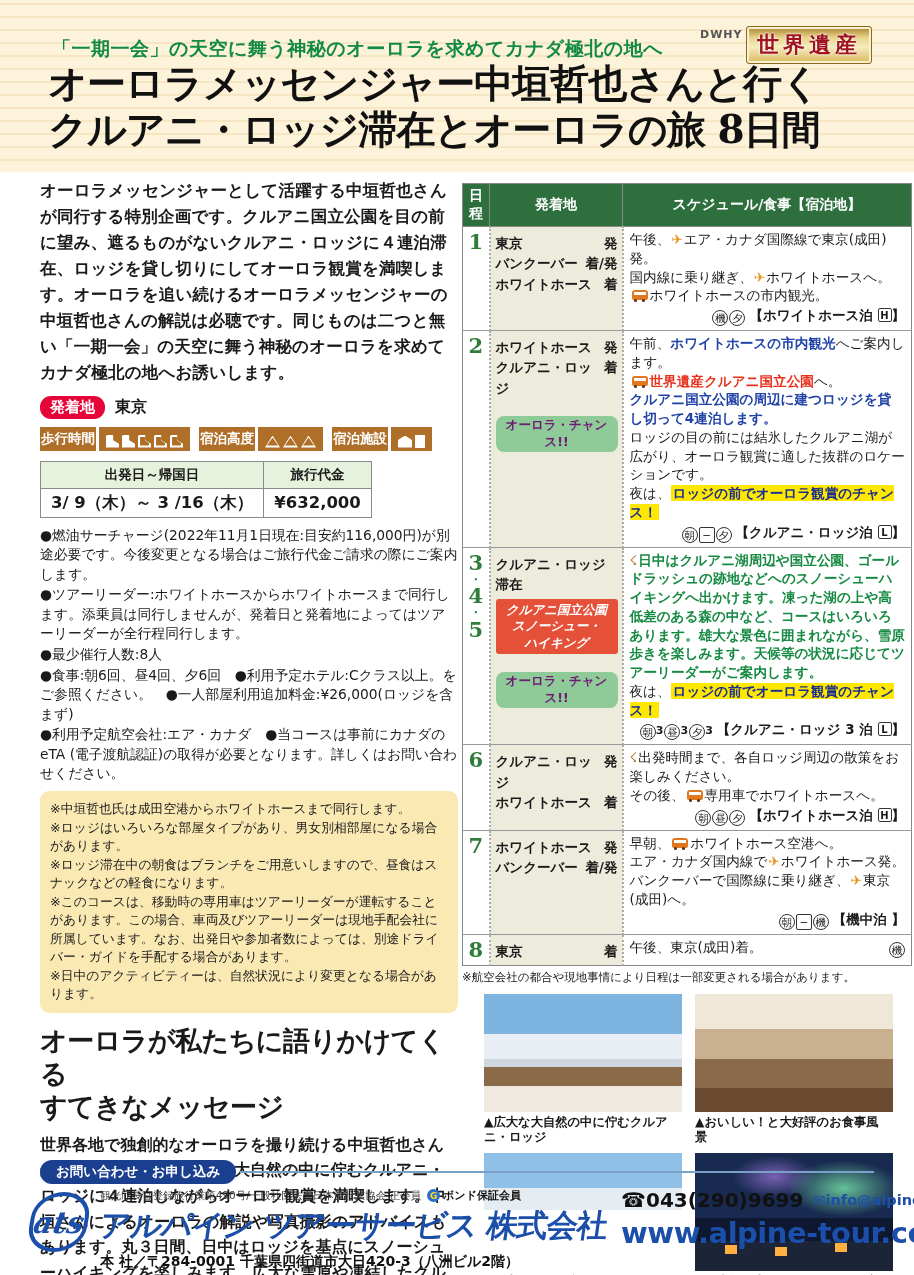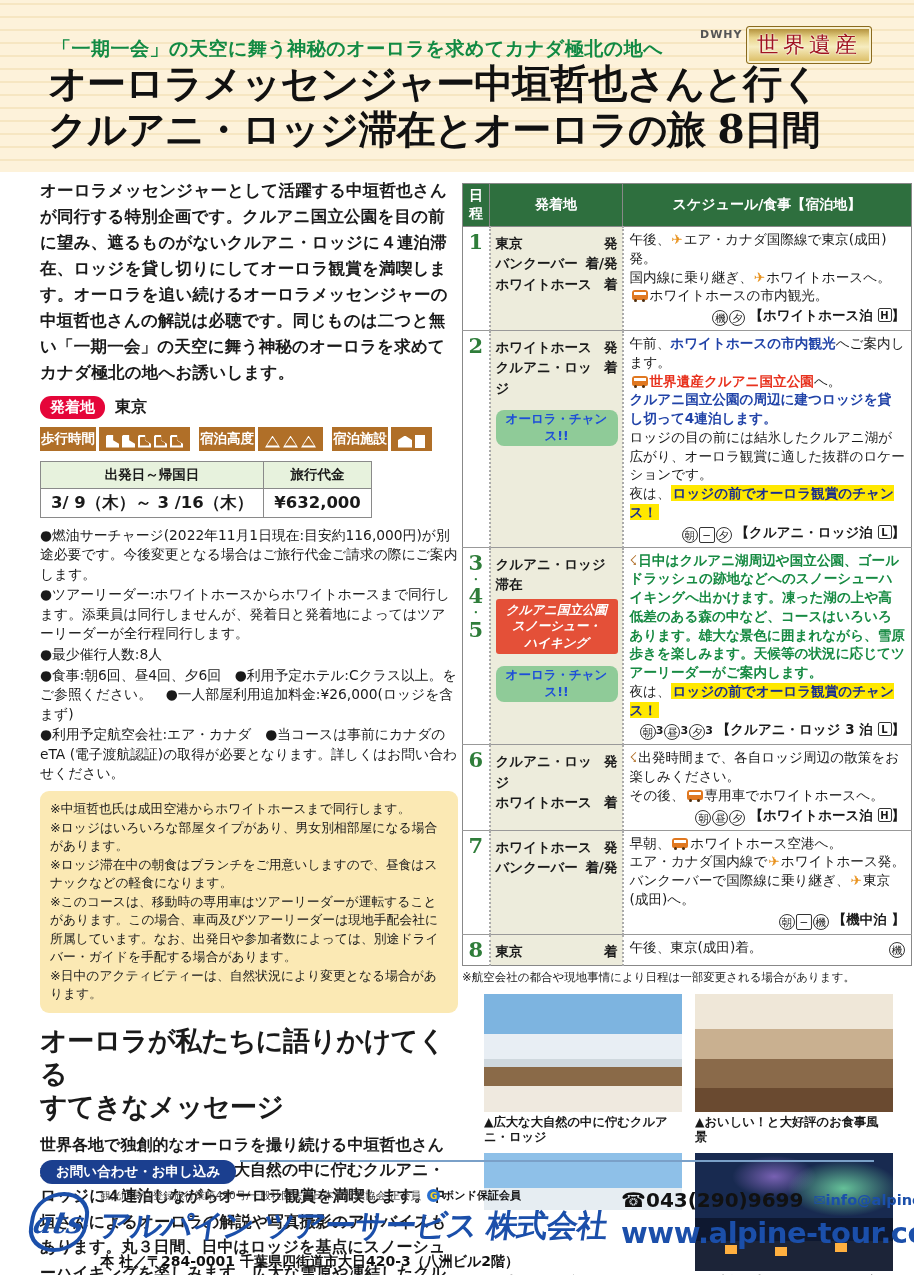--- a/index.html
+++ b/index.html
@@ -15,21 +15,21 @@
     background:repeating-linear-gradient(0deg,#fdf2da 0 11px,#f6e6c2 11px 13px);
   }
   .tagline { position:absolute; left:52px; top:36px; font-size:19px; font-weight:bold; color:#128a43; letter-spacing:.5px;}
   .code { position:absolute; left:700px; top:28px; font-size:11px; font-weight:bold; color:#555; letter-spacing:1px;}
   .heritage {
     position:absolute; left:746px; top:26px; width:126px; height:38px;
     background:linear-gradient(180deg,#a8832c 0%,#e8d48a 30%,#f6ecc0 55%,#d9b95c 100%);
     border:1px solid #8a6a1e; border-radius:3px; display:flex; align-items:center; justify-content:center;
     box-shadow:inset 0 0 0 2px #f8f0d0;
   }
-  .heritage span { font-family:"DejaVu Serif","Liberation Serif",serif; font-size:22px; font-weight:normal; color:#a01420; letter-spacing:4px; text-shadow:0 0 2px #fff,0 0 2px #fff; }
+  .heritage span { font-family:"DejaVu Serif","Liberation Serif",serif; font-size:22px; font-weight:bold; color:#a01420; letter-spacing:4px; text-shadow:0 0 2px #fff,0 0 2px #fff; }
   .main-title { position:absolute; left:48px; top:60px; font-family:"DejaVu Serif","Liberation Serif",serif; font-weight:bold; font-size:39px; line-height:1.18; color:#111; letter-spacing:-1px;}
   
   .left-col { position:absolute; left:40px; top:178px; width:418px; }
   .right-col { position:absolute; left:462px; top:183px; width:450px; }
   .intro { font-size:16.5px; font-weight:bold; line-height:1.58; letter-spacing:.2px;}
   .origin-row { margin-top:9px; display:flex; align-items:center; gap:10px;}
   .origin-pill { background:#e50539; color:#fff; font-weight:bold; font-size:15px; padding:2px 10px; border-radius:11px;}
   .origin-val { font-size:16px; font-weight:bold;}
   
   .meta-bar { margin-top:8px; display:flex; gap:9px;}
@@ -57,21 +57,21 @@
   .sec2-body { margin-top:8px; font-size:16px; font-weight:bold; line-height:1.6;}
   
   .itin { width:450px; border-collapse:collapse; border:1px solid #888;}
   .itin th { background:#2e6f3e; color:#fff; font-size:14px; padding:3px 2px; border:1px solid #888;}
   .itin td { border-top:1px solid #999; vertical-align:top; }
   td.day { width:27px; text-align:center; font-family:"DejaVu Serif","Liberation Serif",serif; font-size:21px; font-weight:bold; color:#2f7d3a; padding-top:4px; line-height:1.05;}
   td.place { width:133px; background:#edecdc; border-left:2px dotted #aaa; border-right:2px dotted #aaa; padding:6px 4px 4px 5px; font-size:13.5px; font-weight:bold;}
   td.sched { padding:3px 6px 4px 6px; font-size:13.6px; line-height:1.38; background:#fff;}
   .place-row { display:flex; justify-content:space-between; line-height:1.5;}
   .badge-red { background:#e45038; color:#fff; text-align:center; font-size:12.5px; border-radius:3px; padding:3px 2px; margin:5px 0 4px 0; line-height:1.3;font-style:italic;}
-  .badge-green { background:#8fcb98; color:#1d4ed8; text-align:center; font-size:12.5px; border-radius:8px; padding:1px 3px; margin-top:12px;}
+  .badge-green { background:#8fcb98; color:#701a75; text-align:center; font-size:12.5px; border-radius:8px; padding:1px 3px; margin-top:18px;}
   .ln { }
   .t-b { color:#2143a8; font-weight:bold;}
   .t-r { color:#e8321e; font-weight:bold;}
   .t-g { color:#168a42; font-weight:bold;}
   .t-h { background:#ffe800; color:#1b2f8f; font-weight:bold; padding:0 2px;}
   .ico-plane { color:#e8921e; font-weight:bold; margin:0 1px;}
   .ico-bus { display:inline-block; width:16px; height:10px; background:#e07820; border-radius:3px 3px 2px 2px; position:relative; margin:0 2px;}
   .ico-bus:before { content:""; position:absolute; left:2px; top:2px; width:12px; height:3px; background:#fff;}
   .ico-bus:after { content:""; position:absolute; left:2px; bottom:-2px; width:3px; height:3px; background:#503010; border-radius:50%; box-shadow:8px 0 0 #503010;}
   .ico-walk { color:#b06f28; font-weight:bold; margin-right:1px;}
@@ -86,21 +86,21 @@
   .photo-grid { margin-top:9px; display:grid; grid-template-columns:198px 198px; column-gap:13px; row-gap:8px;}
   .ph { width:212px;padding-left:22px; }
   .ph .img { width:198px; height:118px; }
   .ph .cap { font-size:12.3px; font-weight:bold; margin-top:3px; line-height:1.25;}
   .img.lodge { background:linear-gradient(180deg,#7db4e0 0 34%,#e8eef4 34% 55%,#cfd8de 55% 62%,#8a6a48 62% 78%,#efe9df 78% 100%);}
   .img.dining { background:linear-gradient(180deg,#efe7d8 0 30%,#c9b090 30% 55%,#8a6a4a 55% 80%,#6a4a30 80% 100%);}
   .img.snowshoe { background:linear-gradient(180deg,#8ec0e8 0 30%,#e6edf2 30% 48%,#ffffff 48% 100%), radial-gradient(12px 16px at 40% 55%, #d03030, transparent);}
   .img.cabins { background:radial-gradient(80px 40px at 75% 30%, rgba(120,230,170,.8), transparent 70%),radial-gradient(60px 30px at 40% 20%, rgba(160,120,220,.7), transparent 70%),linear-gradient(180deg,#182a50 0 55%,#0e1830 55% 75%,#1c2438 75% 100%);}
   .img.cabins:before { content:""; display:block; position:relative; top:92px; left:30px; width:12px; height:9px; background:#ffb040; box-shadow:50px 2px 0 #ffb040, 110px -2px 0 #ffb040;}
   
-  .contact-bar { position:absolute; left:40px; top:1160px; width:834px; display:flex; }
+  .contact-bar { position:absolute; left:40px; top:1160px; width:834px; display:flex; align-items:center;}
   .contact-pill { background:#1b3f8f; color:#fff; font-size:13.5px; font-weight:bold; border-radius:12px; padding:3px 16px; white-space:nowrap;}
   .contact-line { flex:1; height:2px; background:#7aa0c8; margin-left:4px;}
   .footer { position:absolute; left:30px; top:1188px; width:854px; display:flex; }
   .logo-mark { width:66px; height:60px; border:4px solid #1b4faa; border-radius:50% / 42%; display:flex; align-items:center; justify-content:center; transform:skewX(-10deg); margin-top:4px;}
   .logo-mark span { font-family:"DejaVu Serif","Liberation Serif",serif; font-style:italic; font-size:30px; font-weight:bold; color:#1b4faa;}
   .f-mid { margin-left:12px; }
   .reg-line { font-size:10.5px; color:#333; font-weight:500; display:flex; align-items:center; gap:6px;}
   .bond { display:flex; align-items:center; gap:3px; font-size:11px; font-weight:bold; color:#111;}
   .bond .g { width:13px; height:13px; border-radius:50%; background:#2a6fd0; color:#ffd820; font-size:9px; font-weight:bold; display:inline-flex; align-items:center; justify-content:center;}
   .company { font-size:31px; font-weight:bold; color:#1b4faa; transform:skewX(-8deg); letter-spacing:-1px; margin-top:2px; white-space:nowrap;}

